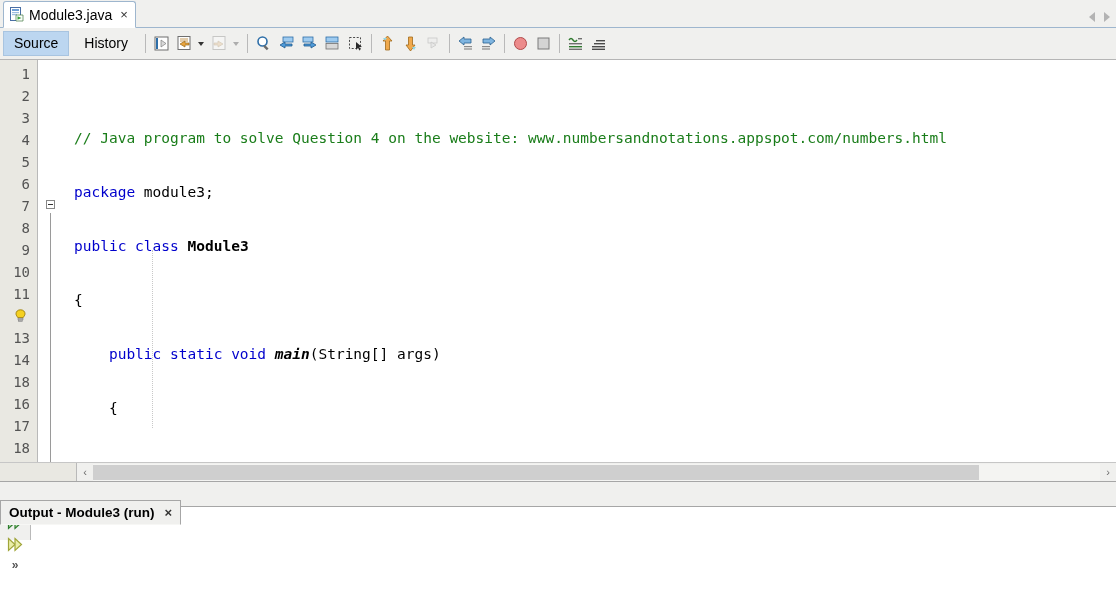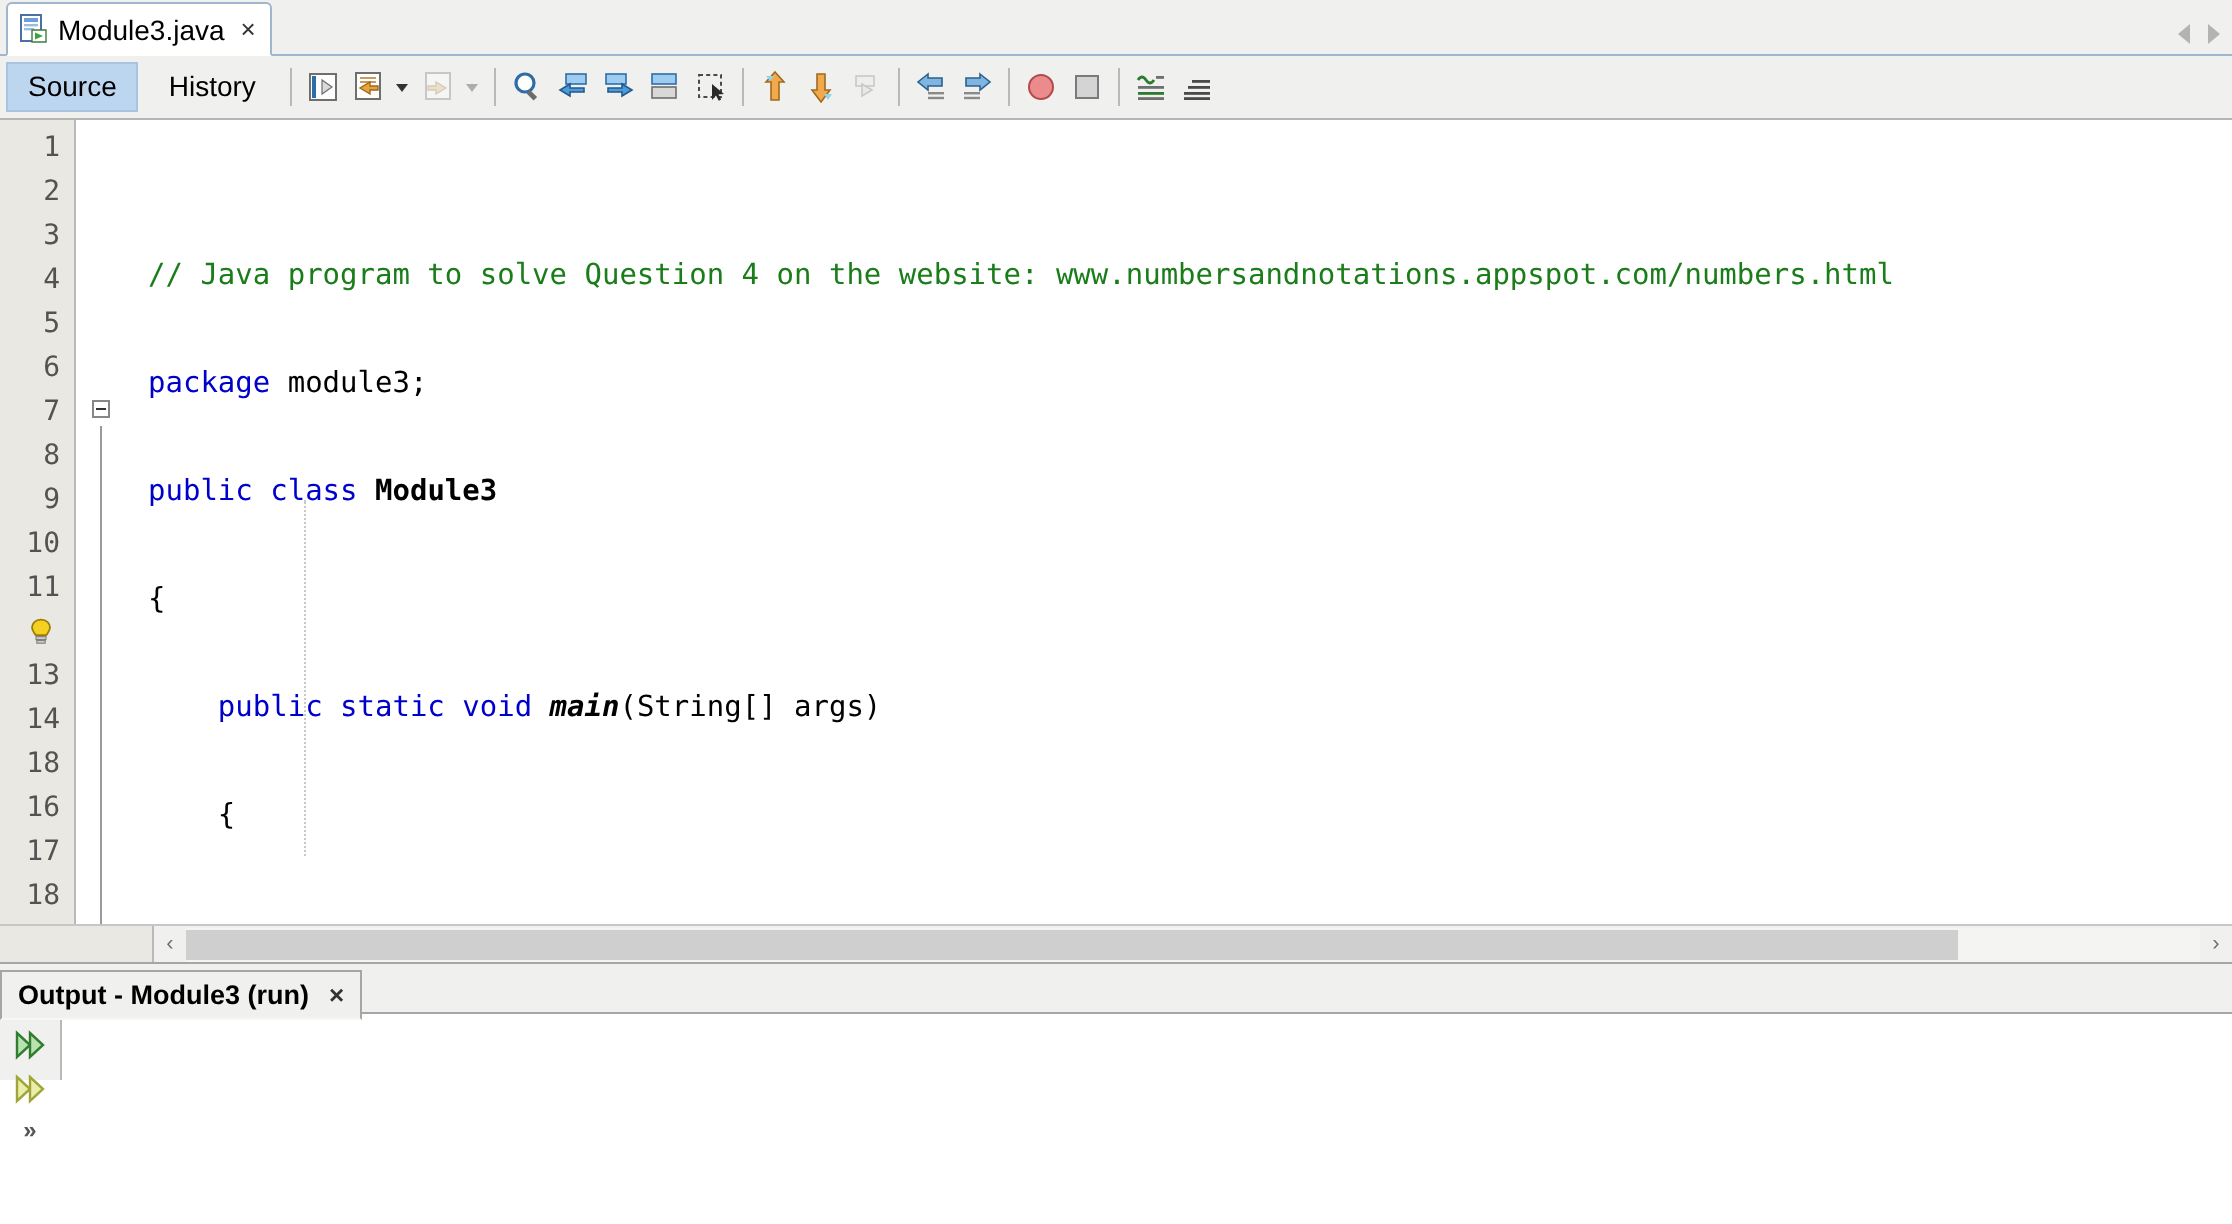--- a/index.html
+++ b/index.html
@@ -90,21 +90,21 @@
   .hsarrow{width:16px;text-align:center;color:#6d6d6d;font-size:11px;line-height:1;}
   .hstrack{flex:1;height:17px;background:#f4f4f2;position:relative;}
   .hsthumb{position:absolute;left:0;top:1px;height:15px;width:88%;background:#cfcfcf;border:1px solid #cfcfcf;box-sizing:border-box;}
 
   
   .outwrap{flex:1;display:flex;flex-direction:column;background:#f0f0ee;border-top:1px solid #a6a6a6;min-height:0;}
   .outtabbar{height:24px;background:#f0f0ee;display:flex;align-items:flex-end;border-bottom:1px solid #a6a6a6;}
   .outtab{
     height:23px;display:flex;align-items:center;gap:7px;padding:0 8px 0 8px;
     background:#f0f0ee;border:1px solid #a6a6a6;border-bottom:1px solid #f7f7f5;
-    font-weight:bold;font-size:13.5px;position:relative;top:4px;
+    font-weight:bold;font-size:13.5px;position:relative;top:19px;
   }
   .outbody{flex:1;display:flex;background:#fff;min-height:0;}
   .outgutter{
     width:31px;flex:0 0 31px;background:#f0f0ee;border-right:1px solid #b9b9b9;
     padding-top:4px;box-sizing:border-box;
   }
   .ffrow{height:22px;display:flex;align-items:center;justify-content:center;}
   .ffmore{height:20px;display:flex;align-items:center;justify-content:center;color:#555;font-size:12px;font-weight:bold;}
   .outtext{
     flex:1;background:#fff;padding:8px 0 0 10px;box-sizing:border-box;

